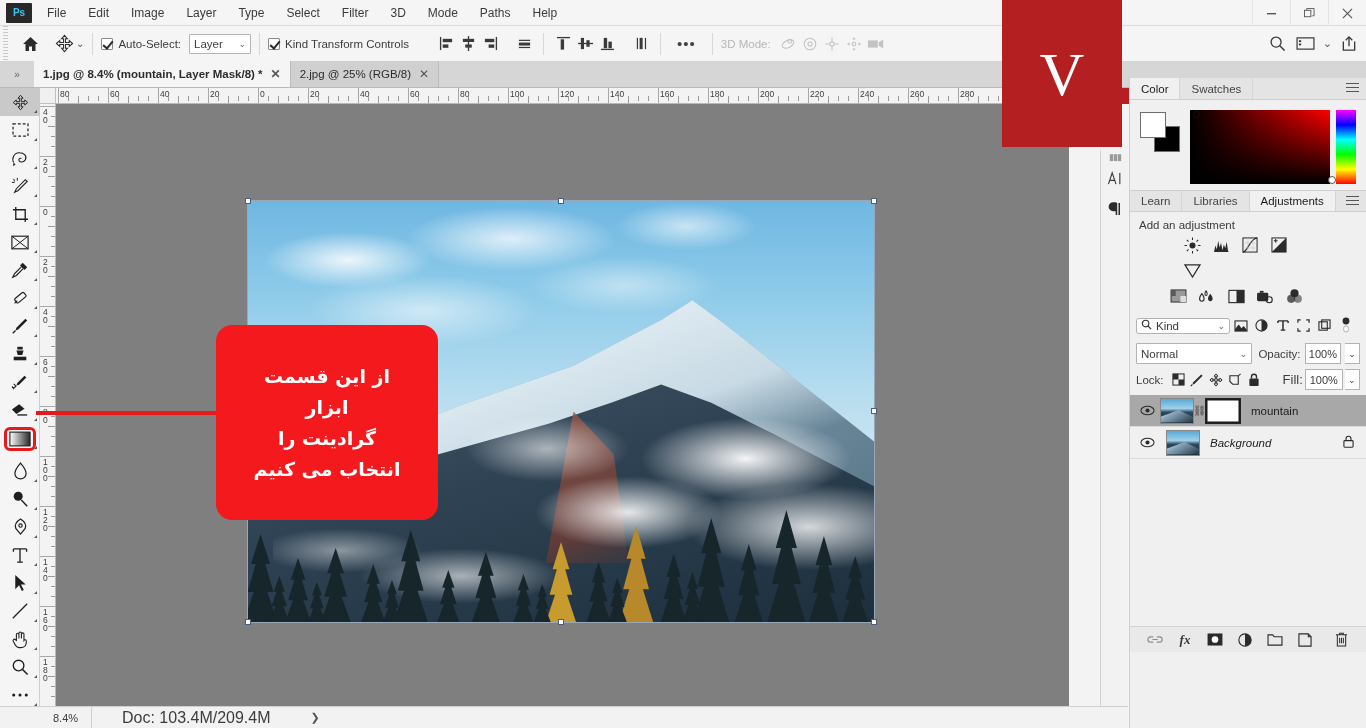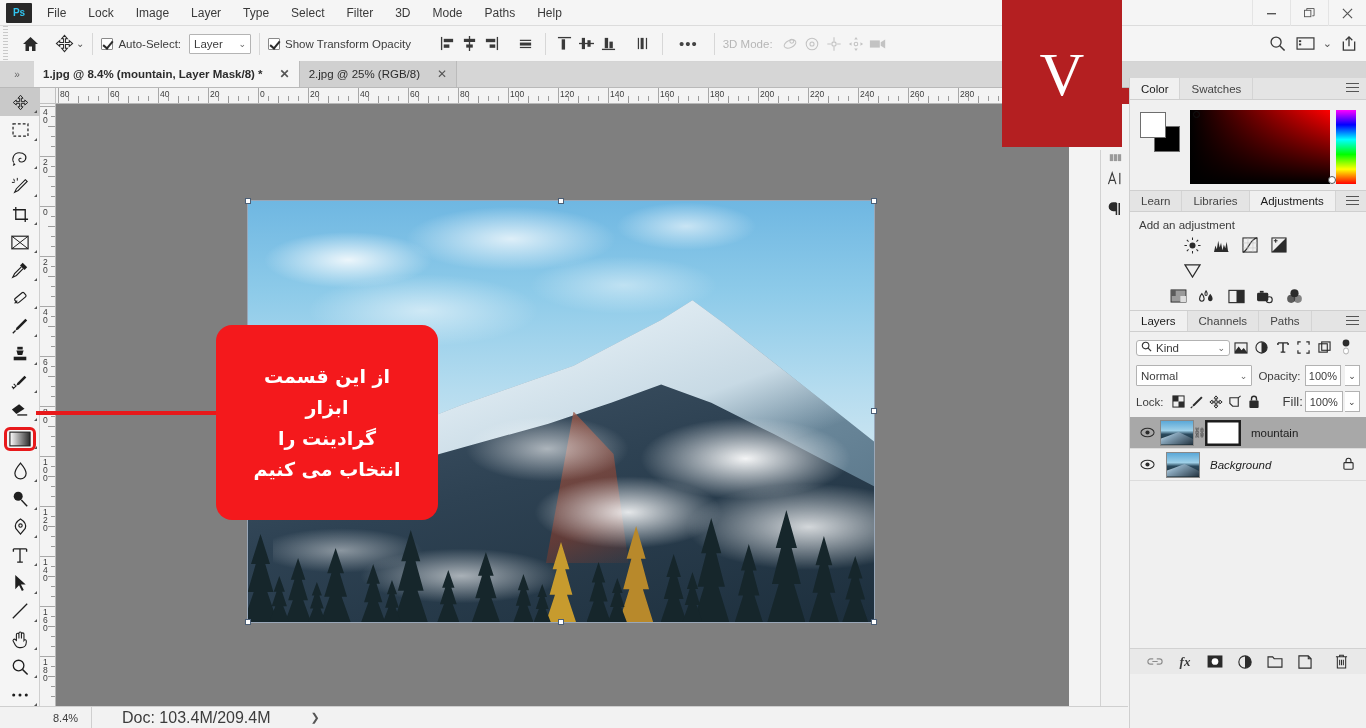--- a/index.html
+++ b/index.html
@@ -40,21 +40,21 @@
   .dots3 { letter-spacing:1px; font-size:15px; color:#444; padding:0 8px;}
   .mode3d { color:#b6b6b6; font-size:11.5px; margin-right:6px;}
   .ob-right { position:absolute; right:6px; display:flex; align-items:center; gap:6px; }
 
   
   .tabbar { position:absolute; left:0; top:62px; width:1366px; height:26px;
     background:#d6d6d6; border-bottom:1px solid #b9b9b9; display:flex; align-items:flex-end; }
   .tab-grip { width:34px; height:26px; color:#666; font-size:10px; display:flex;
     align-items:center; justify-content:center; }
   .tab { height:26px; display:flex; align-items:center; padding:0 9px; font-size:11.5px;
-    color:#2c2c2c; background:#d0d0d0; border-right:1px solid #bbb; gap:17px; }
+    color:#2c2c2c; background:#d0d0d0; border-right:1px solid #bbb; gap:8px; }
   .tab.active { background:#f5f5f5; font-weight:bold; }
   .tab .x { font-size:12px; color:#555; }
 
   
   .toolbar { position:absolute; left:0; top:88px; width:40px; height:618px;
     background:#f5f5f5; border-right:1px solid #cfcfcf; }
   .tool { position:relative; width:40px; height:28px; display:flex; align-items:center;
     justify-content:center; }
   .tool.sel { background:#c9c9c9; }
   .tool .corner { position:absolute; right:3px; bottom:3px; width:0; height:0;
@@ -230,21 +230,21 @@
 </style>
 </head>
 <body>
 
 <div id="app">
 
   <div class="menubar">
     <div class="ps-logo">Ps</div>
     <div id="menu-items" style="display:flex;margin-left:4px;">
         <div class="menu-item">File</div>
-        <div class="menu-item">Lock</div>
+        <div class="menu-item">Edit</div>
         <div class="menu-item">Image</div>
         <div class="menu-item">Layer</div>
         <div class="menu-item">Type</div>
         <div class="menu-item">Select</div>
         <div class="menu-item">Filter</div>
         <div class="menu-item">3D</div>
         <div class="menu-item">Mode</div>
         <div class="menu-item">Paths</div>
         <div class="menu-item">Help</div>
       </div>
@@ -283,21 +283,21 @@
     </div>
     <div class="ob-sep"></div>
     <span class="chk on"></span>
     <span class="ob-label">Auto-Select:</span>
     <div class="mini-select">
       <span>Layer</span>
       <span style="font-size:9px;color:#666;">⌄</span>
     </div>
     <div class="ob-sep"></div>
     <span class="chk on"></span>
-    <span class="ob-label">Show Transform Opacity</span>
+    <span class="ob-label">Kind Transform Controls</span>
 
     <div style="width:26px;"></div>
     <div class="align-ico">
         <svg width="15" height="15" viewBox="0 0 16 16">
           <rect x="1" y="1" width="1.4" height="14" fill="#3a3a3a"></rect>
           <rect x="4" y="3" width="10" height="3.6" fill="#3a3a3a"></rect>
           <rect x="4" y="9" width="6" height="3.6" fill="#3a3a3a"></rect>
         </svg>
       </div>
     <div class="align-ico">
@@ -1000,26 +1000,20 @@
                   <stop offset="0" stop-color="#f2f2f2"></stop>
                   <stop offset="1" stop-color="#3a3a3a"></stop>
                 </linearGradient>
               </defs>
               <rect x="1" y="1" width="15" height="13" fill="url(#gm)" stroke="#2b2b2b" stroke-width="1"></rect>
             </svg>
           </div>
       </div>
     </div>
 
-    <div class="panel-tabs" style="border-top:1px solid #cfcfcf;">
-      <div class="ptab active">Layers</div>
-      <div class="ptab">Channels</div>
-      <div class="ptab">Paths</div>
-      <div class="pmenu"></div>
-    </div>
     <div class="panel-body" style="height:342px;position:relative;">
 
       <div class="lay-filter">
         <div class="kind-sel">
           <span>
             <svg width="11" height="11" viewBox="0 0 12 12">
                 <circle cx="5" cy="5" r="3.6" fill="none" stroke="#333" stroke-width="1.2"></circle>
                 <path d="M7.8 7.8 L11 11" stroke="#333" stroke-width="1.4"></path>
               </svg></span>
           <span style="flex:1;">Kind</span>

